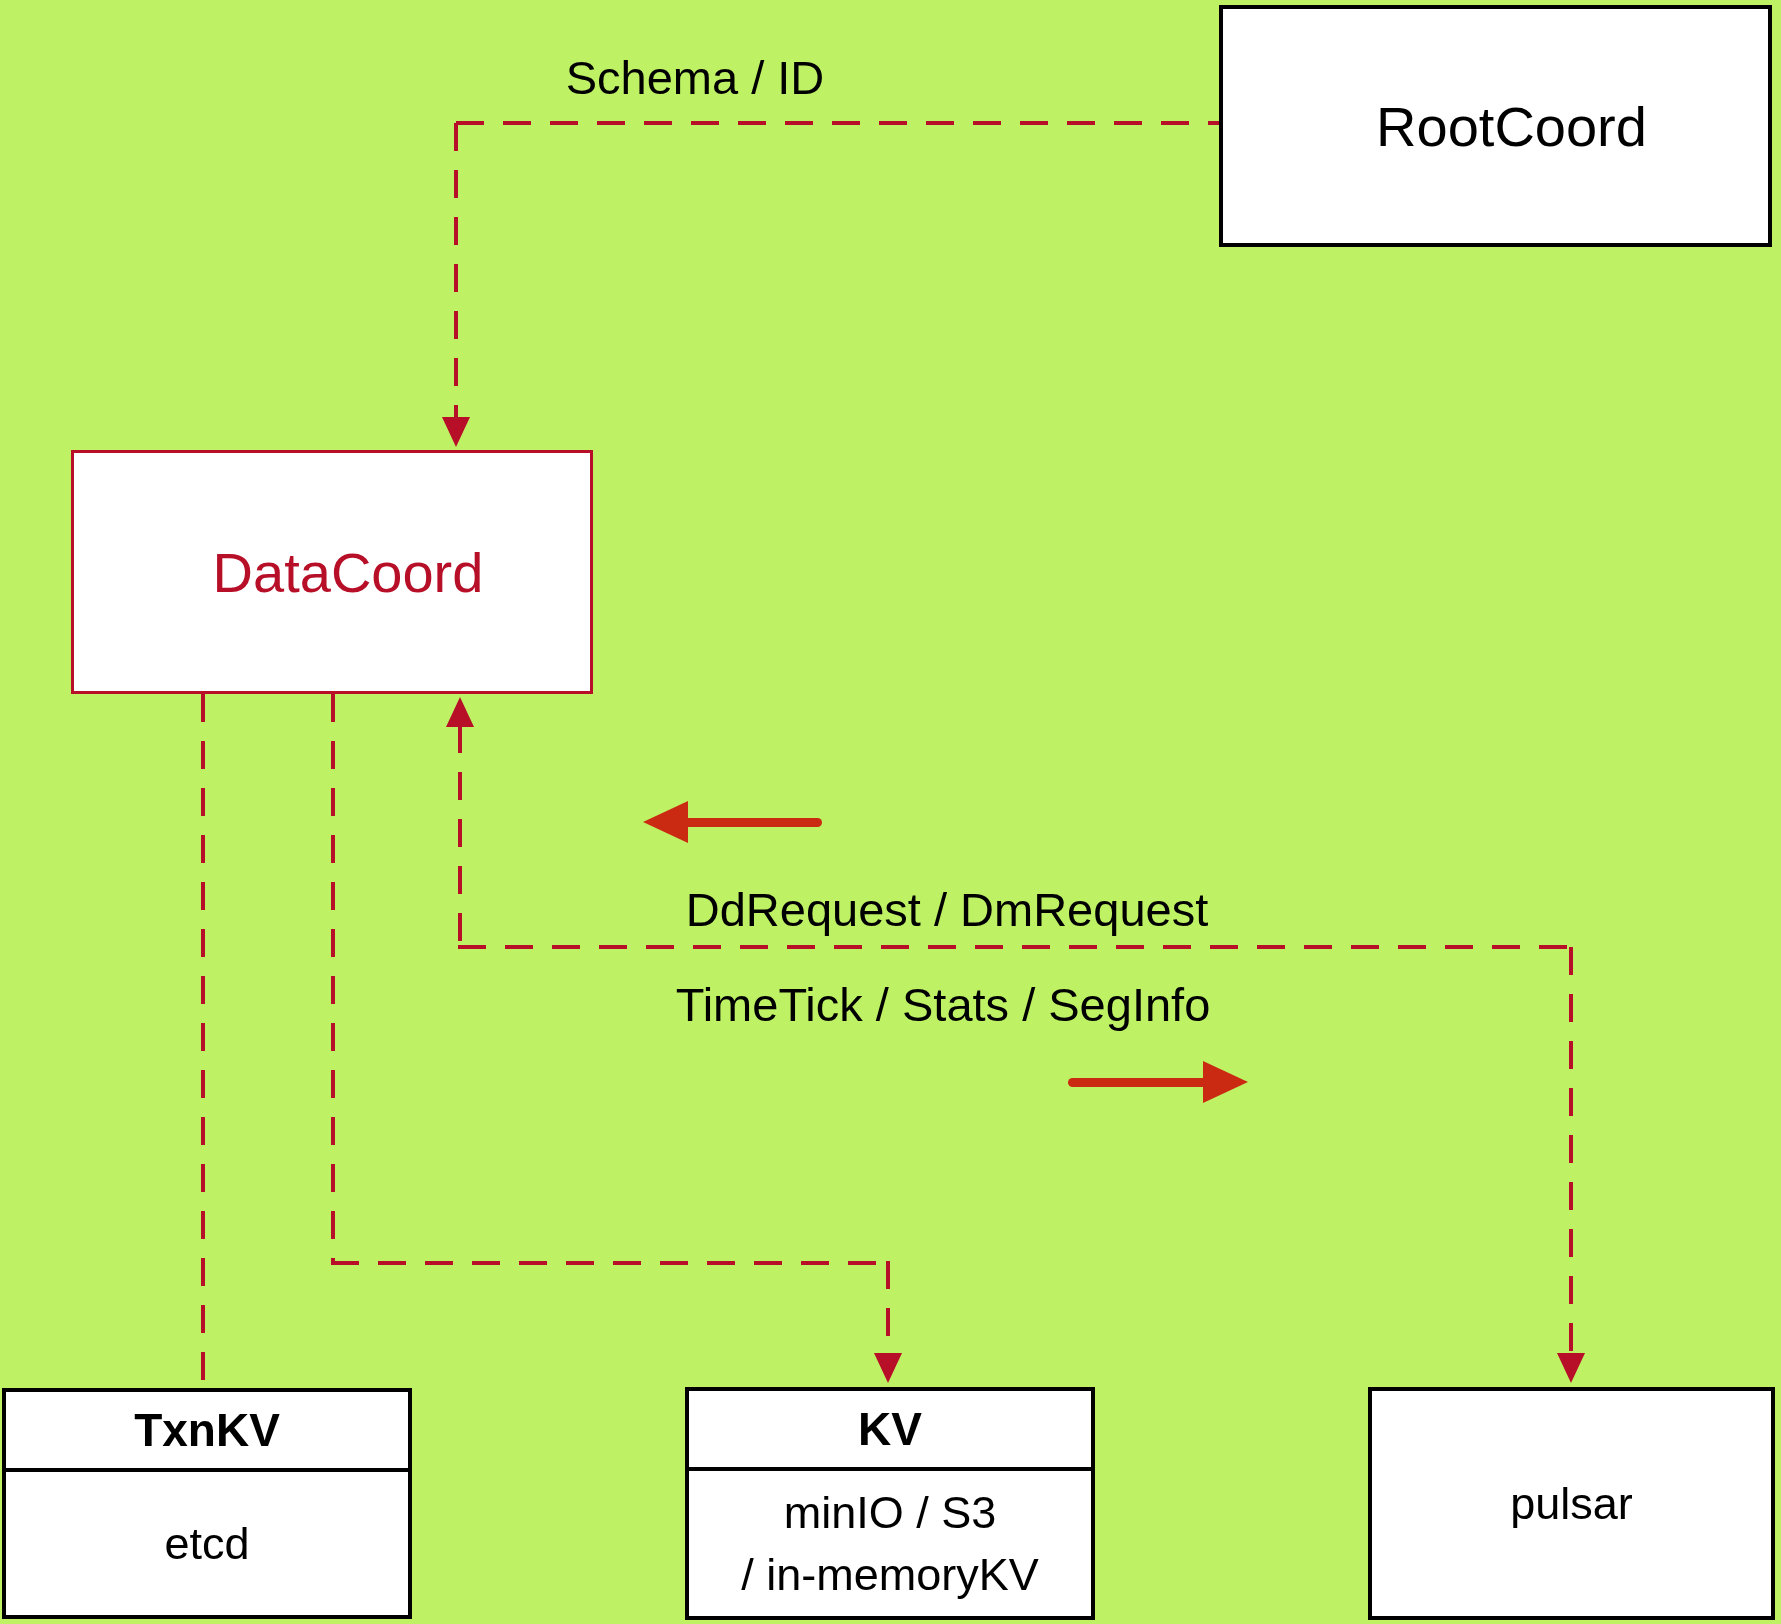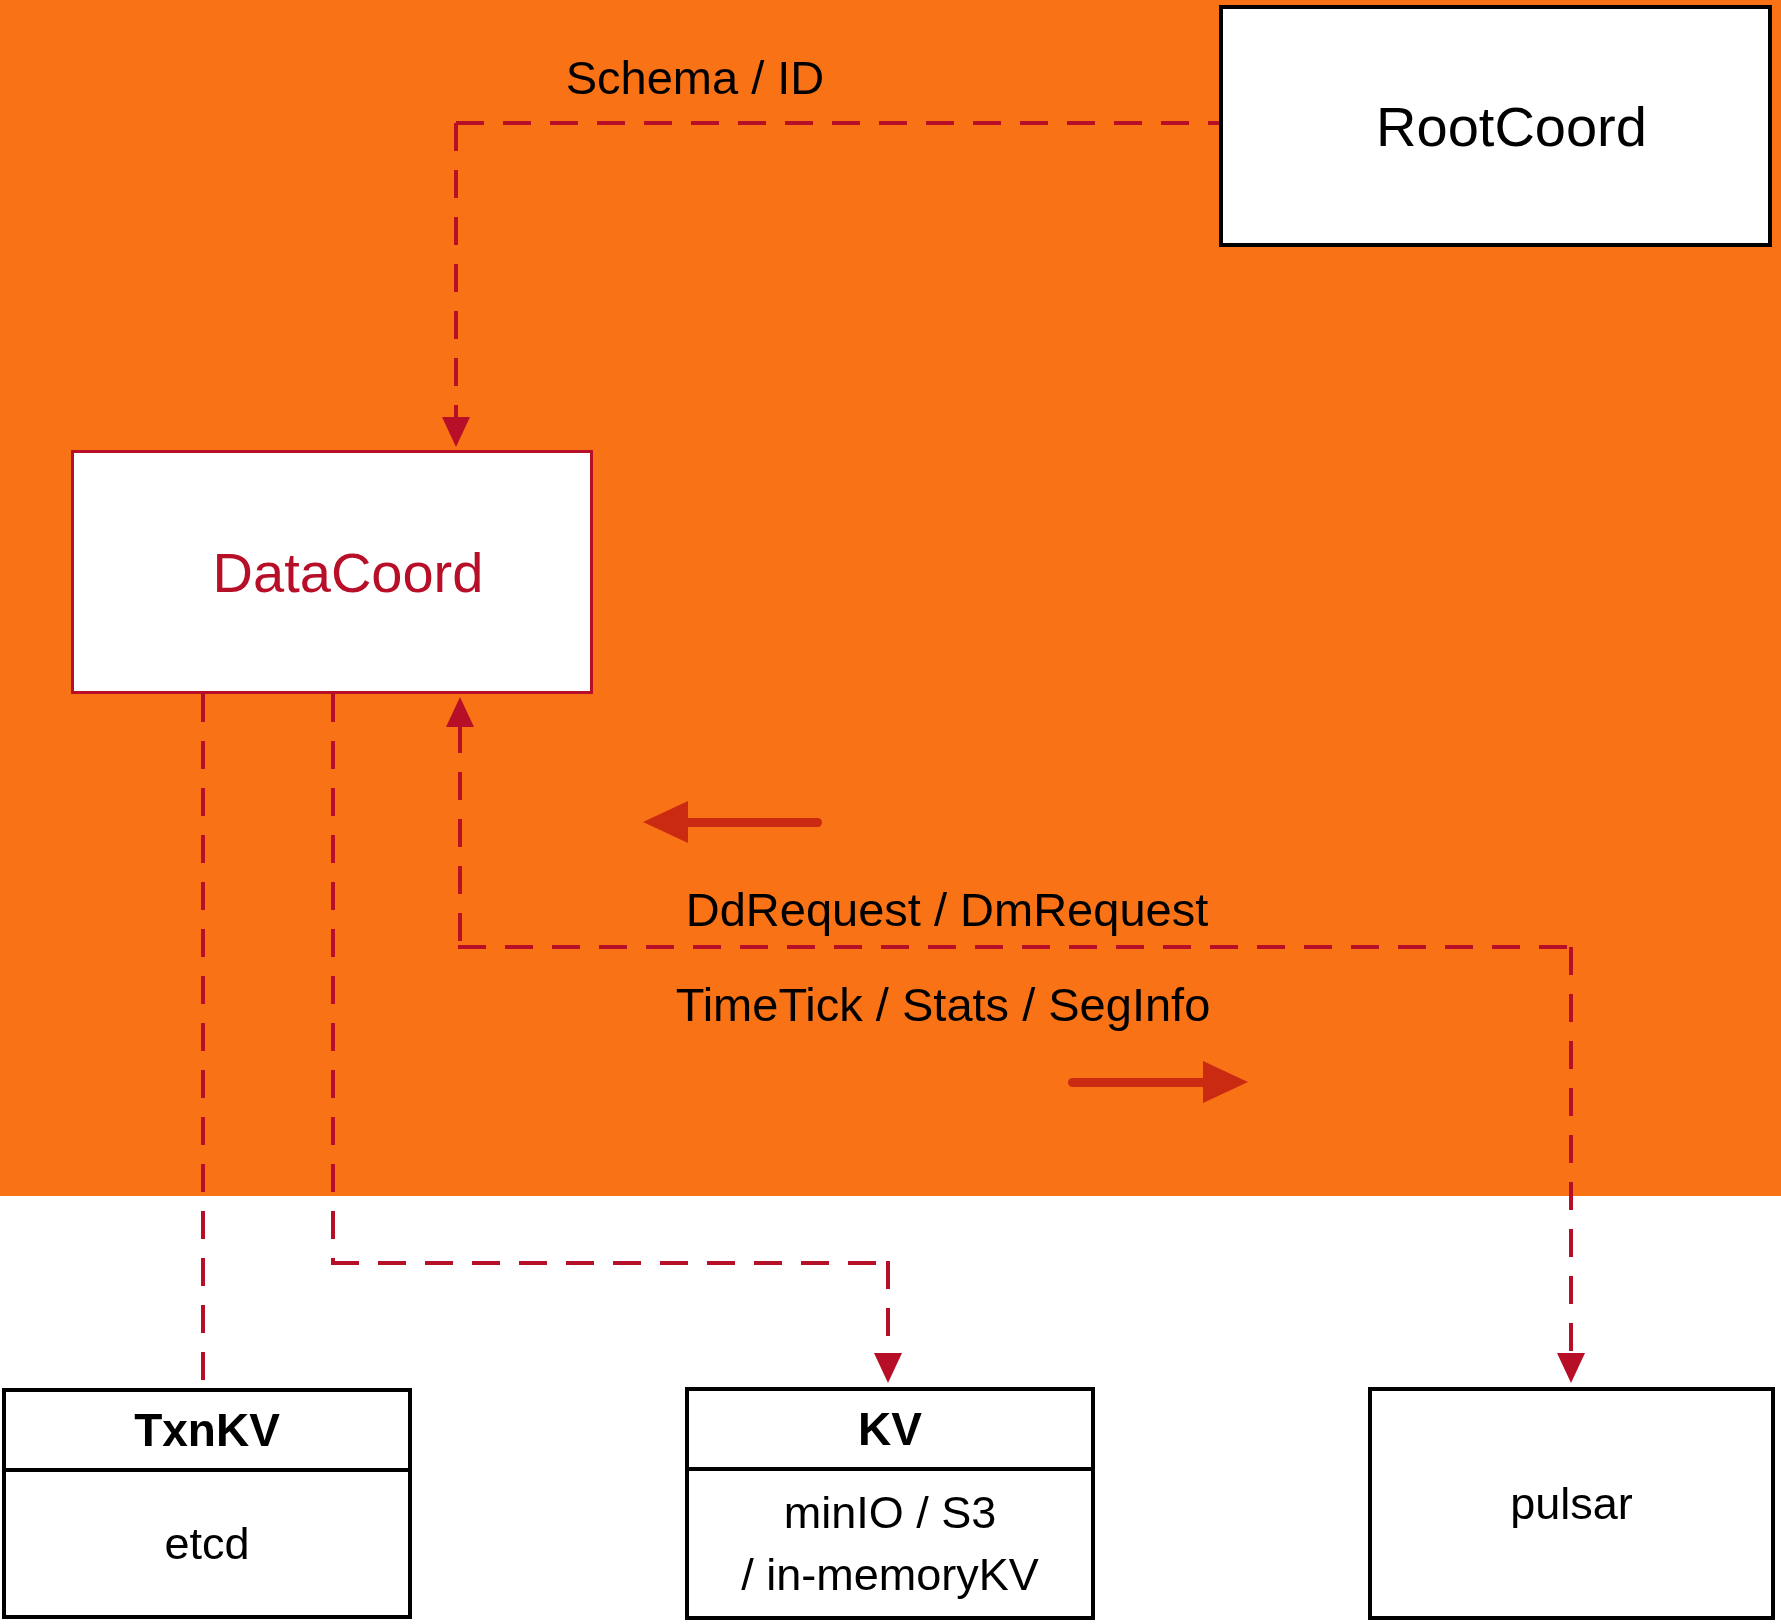--- a/index.html
+++ b/index.html
@@ -1,18 +1,18 @@
 <!DOCTYPE html>
 <html style="--crimson: #b80f28; --arrow-red: #cb2a12; --ink: #000000;"><head>
 <meta charset="utf-8">
 <style>
   html,body{margin:0;padding:0;background:#ffffff;}
   body{width:1781px;height:1624px;overflow:hidden;font-family:"Liberation Sans",sans-serif;}
   :root{--crimson:#b80f28;--arrow-red:#cb2a12;--ink:#000000;}
-  .canvas{position:relative;width:1781px;height:1196px;background:#f97316;}
+  .canvas{position:relative;width:1781px;height:1624px;background:#bef264;}
 
   
   .simple-node{position:absolute;box-sizing:border-box;background:#fff;
     display:flex;align-items:center;justify-content:center;font-size:56px;color:var(--ink);padding-left:32px;}
   .simple-node.black{border:4px solid var(--ink);}
   .simple-node.red{border:3px solid var(--crimson);color:var(--crimson);}
 
   .table-node{position:absolute;box-sizing:border-box;background:#fff;border:4px solid var(--ink);
     display:flex;flex-direction:column;}
   .table-node .hdr{height:76px;border-bottom:4px solid var(--ink);display:flex;align-items:center;

